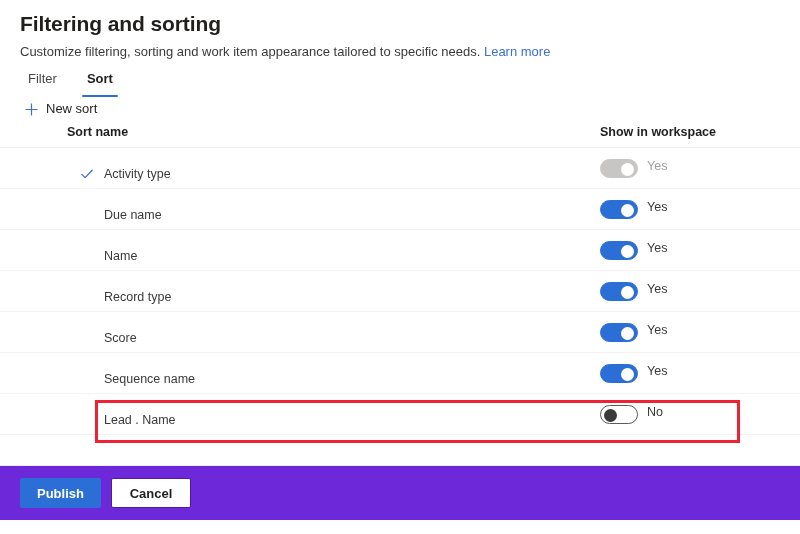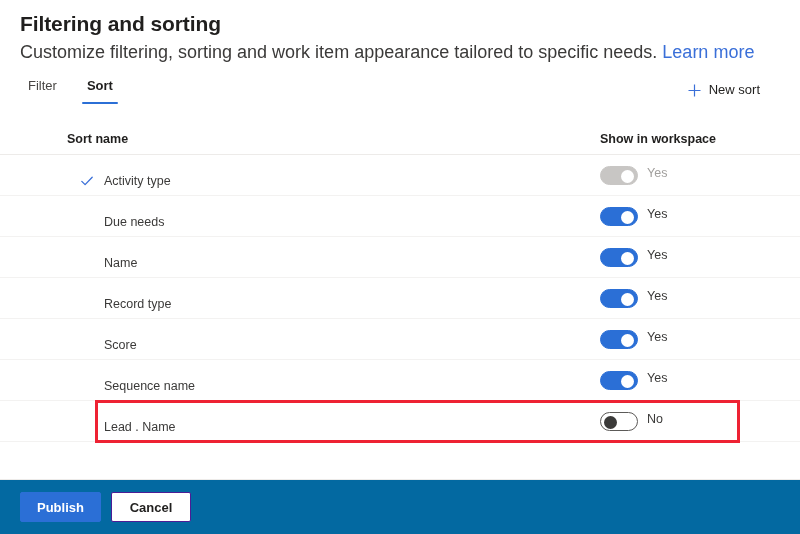--- a/index.html
+++ b/index.html
@@ -22,40 +22,41 @@
   }
   .page-title {
     font-size: 21px;
     font-weight: 600;
     color: #201f1e;
     letter-spacing: -0.1px;
     line-height: 24px;
     margin: 0 0 8px 0;
   }
   .page-subtitle {
-    font-size: 18px;
+    font-size: 13px;
     color: #3b3a39;
     line-height: 16px;
     margin: 0;
   }
   .learn-more-link {
     color: #3a6fd8;
     text-decoration: none;
     cursor: pointer;
   }
 
   
   .command-bar {
-    margin-top: 18px;
+    margin-top: 11px;
     display: flex;
     align-items: flex-start;
     justify-content: space-between;
     padding-left: 20px;
     height: 42px;
     position: relative;
+    flex-direction: column;
   }
   .tabs {
     display: flex;
     align-items: flex-start;
   }
   .tab {
     font-size: 13px;
     color: #484644;
     padding: 0 8px 10px 8px;
     margin-right: 14px;
@@ -256,28 +257,28 @@
     pointer-events: none;
     box-sizing: border-box;
     z-index: 5;
   }
 
   
   .footer {
     position: absolute;
     left: 0;
     right: 0;
-    bottom: 0;
+    bottom: 14px;
     height: 54px;
     border-top: 1px solid #edebe9;
     display: flex;
     align-items: center;
     padding-left: 20px;
     gap: 10px;
-    background: #0369a1;
+    background: #6d28d9;
   }
   .btn {
     font-family: inherit;
     font-size: 13px;
     height: 30px;
     min-width: 80px;
     padding: 0 16px;
     border-radius: 2px;
     cursor: pointer;
     line-height: 1;
@@ -343,21 +344,21 @@
         <div class="row-toggle">
           <span class="switch on-disabled">
             <span class="knob"></span>
           </span>
           <span class="toggle-label muted">Yes</span>
         </div>
       </div>
       <div class="table-row">
         <div class="row-name">
           <span class="check-spacer"></span>
-          <span>Due needs</span>
+          <span>Due name</span>
         </div>
         <div class="row-toggle">
           <span class="switch on">
             <span class="knob"></span>
           </span>
           <span class="toggle-label">Yes</span>
         </div>
       </div>
       <div class="table-row">
         <div class="row-name">

